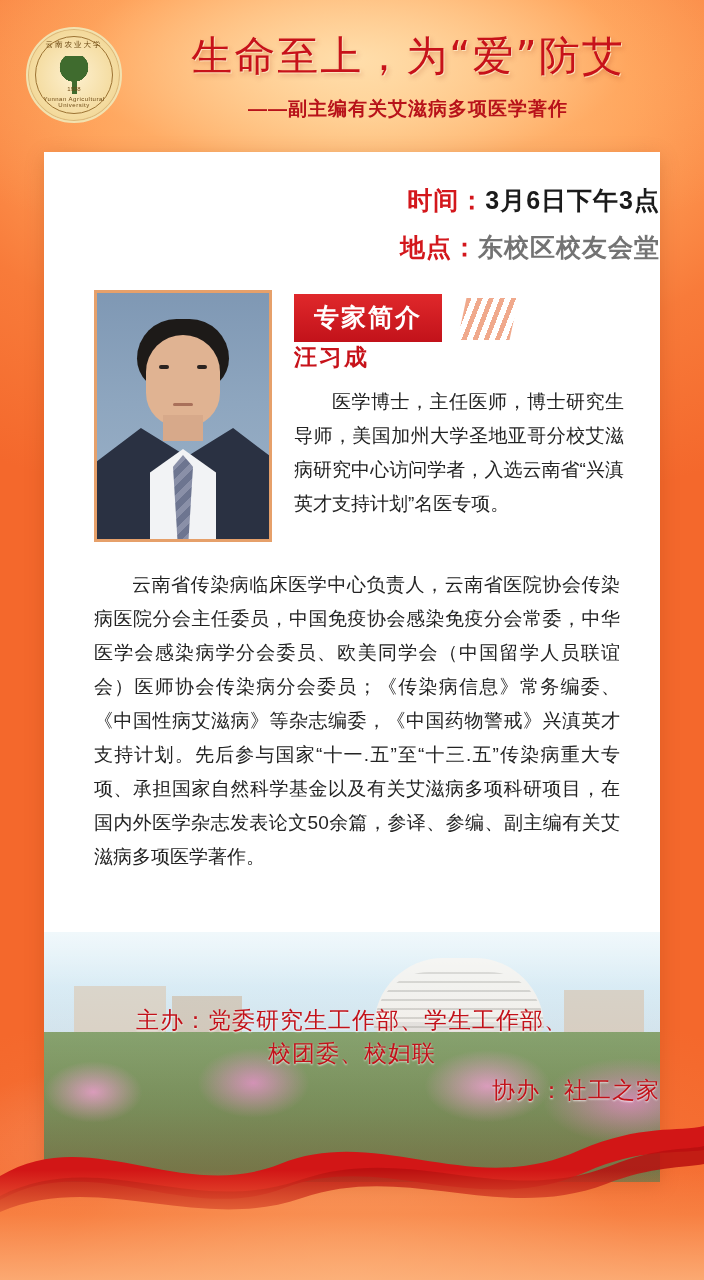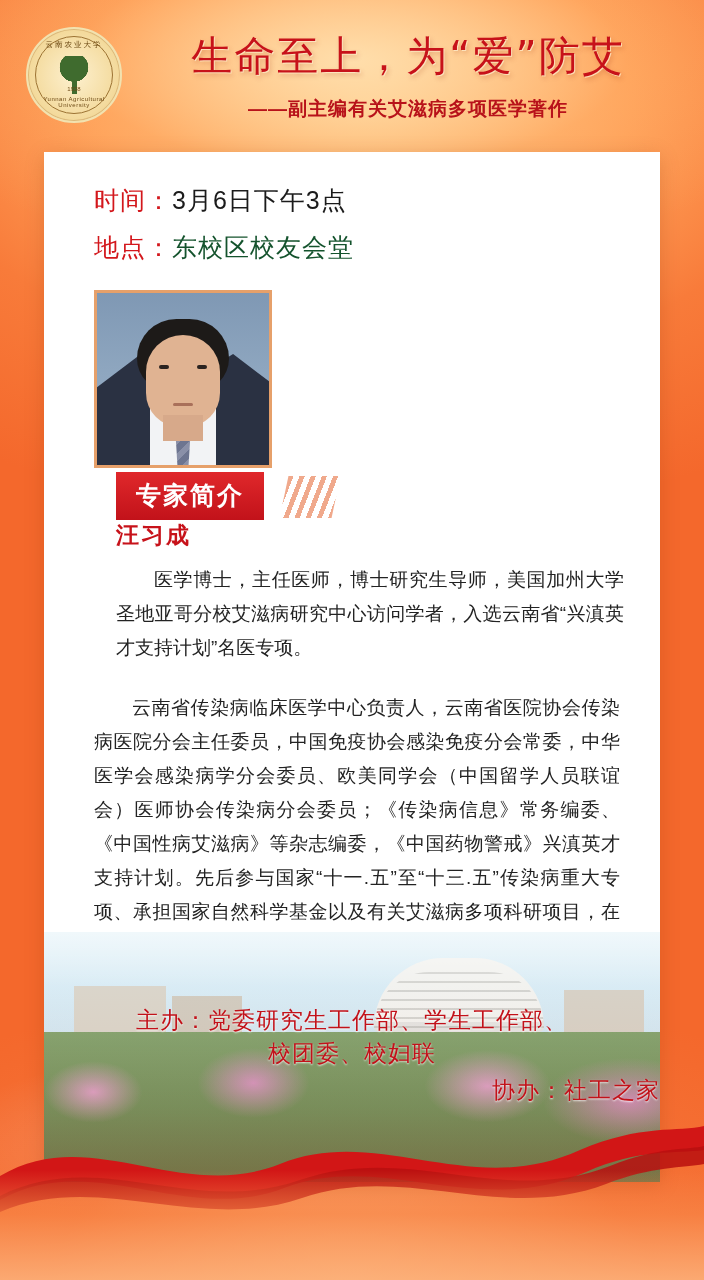--- a/index.html
+++ b/index.html
@@ -97,31 +97,32 @@
     position: absolute;
     left: 44px; top: 152px;
     width: 616px; height: 1030px;
     background: #ffffff;
     box-shadow: 0 4px 18px rgba(140,50,10,.22);
     overflow: hidden;
   }
 
   .info-block { padding: 32px 0 0 50px; }
   .info-line {
-    font-size: 25px; font-weight: normal;
+    font-size: 25px; font-weight: bold;
     color: #d3171c;
     margin-bottom: 14px;
     letter-spacing: 1px;
+    text-align: right;
   }
   .info-line .lbl { color: #d3171c; }
   .info-line .val { color: #1b1b1b; }
-  .info-line.place .val { color: #14532d; }
-
-  
-  .expert { display: flex; padding: 12px 36px 0 50px; flex-direction: column; }
+  .info-line.place .val { color: #737373; }
+
+  
+  .expert { display: flex; padding: 12px 36px 0 50px; }
   .portrait {
     width: 178px; height: 252px; flex: 0 0 178px;
     border: 3px solid #e6a06a;
     background: linear-gradient(#7f98b4 0%, #8ea6bf 45%, #9db3c9 100%);
     position: relative; overflow: hidden;
   }
   .portrait .hair {
     position: absolute; left: 50%; top: 26px; transform: translateX(-50%);
     width: 92px; height: 72px; border-radius: 46px 46px 38px 38px;
     background: #1d1a18;

